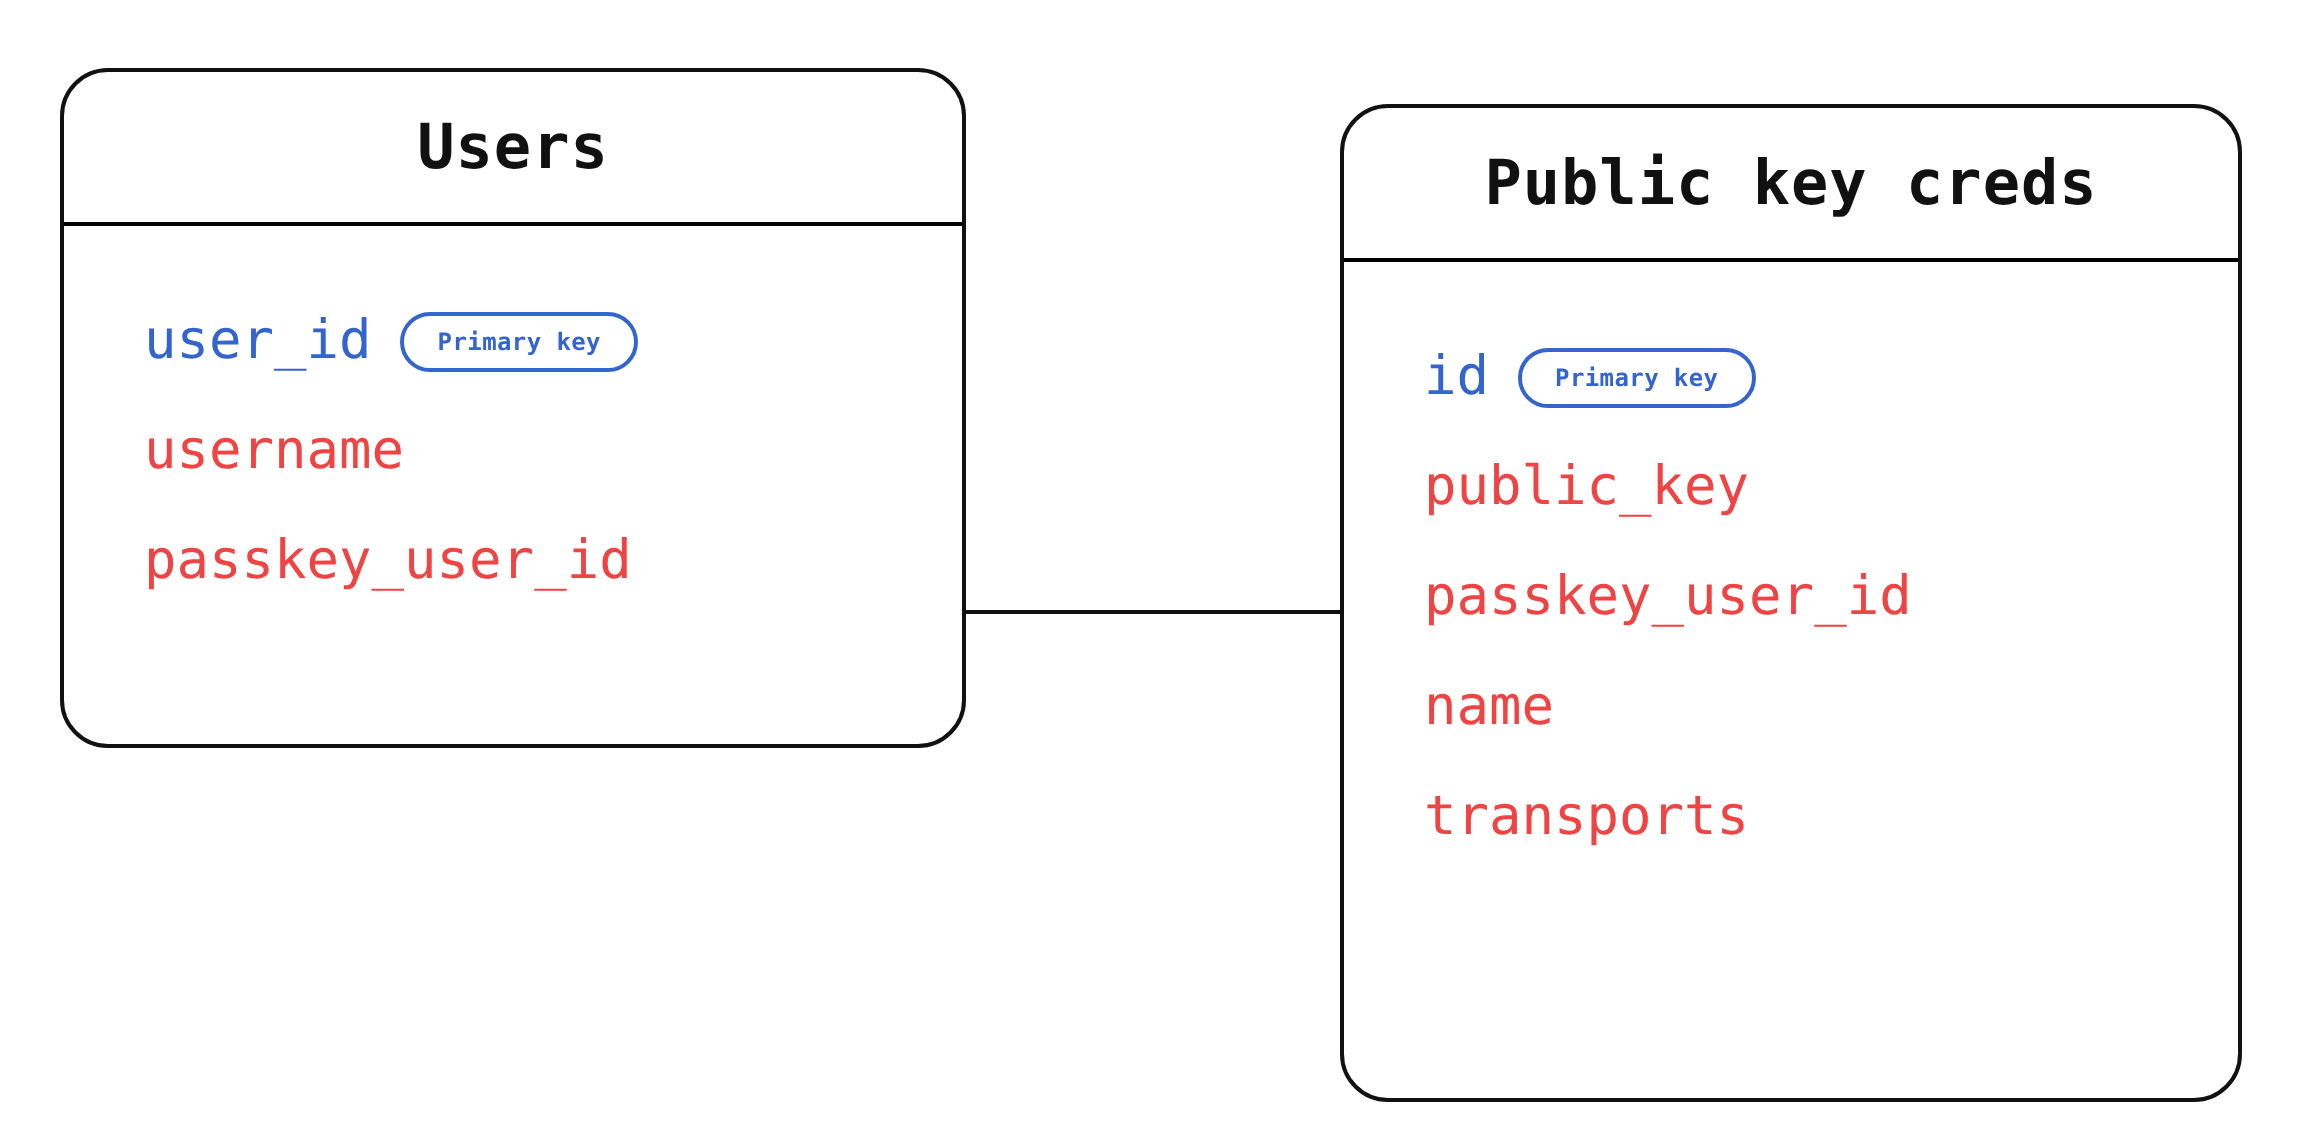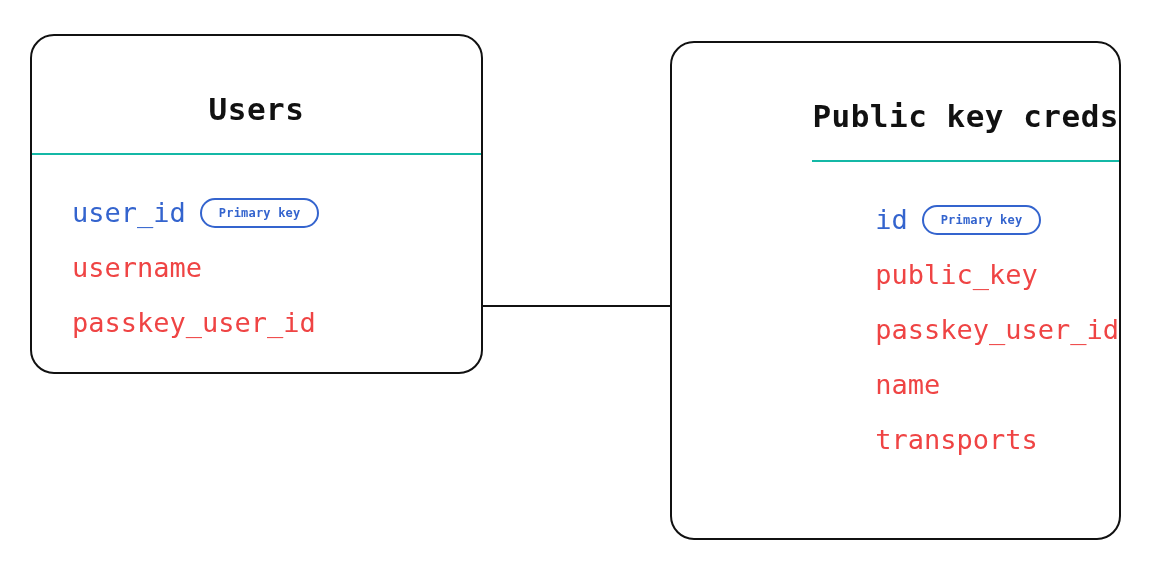--- a/index.html
+++ b/index.html
@@ -37,27 +37,26 @@
     box-sizing: border-box;
     background: #ffffff;
     border: 2px solid #111111;
     border-radius: 24px;
     display: flex;
     flex-direction: column;
   }
 
   .entity-header {
     box-sizing: border-box;
-    height: 91px;
+    height: 77px;
     flex: 0 0 auto;
     display: flex;
     align-items: center;
     justify-content: center;
-    border-bottom: 2px solid #14b8a6;
-    margin-top: 28px;
+    border-bottom: 2px solid #000000;
   }
 
   .entity-title {
     font-family: "DejaVu Sans Mono", "Liberation Mono", monospace;
     font-weight: bold;
     font-size: 31px;
     letter-spacing: 0.5px;
     color: #111111;
     white-space: nowrap;
   }
@@ -131,21 +130,21 @@
         <span class="attr-name is-plain">username</span>
       </div>
 
       <div class="attr-row">
         <span class="attr-name is-fk">passkey_user_id</span>
       </div>
 
     </div>
   </div>
 
-  <div class="entity" id="entity-public-key-creds" style="left: 670px; top: 41px; width: 451px; height: 499px; align-items: flex-end;">
+  <div class="entity" id="entity-public-key-creds" style="left: 670px; top: 52px; width: 451px; height: 499px;">
     <div class="entity-header">
       <span class="entity-title">Public key creds</span>
     </div>
     <div class="entity-body">
 
       <div class="attr-row">
         <span class="attr-name is-pk">id</span>
         <span class="pk-badge">
           <span class="pk-badge-label">Primary key</span>
         </span>

